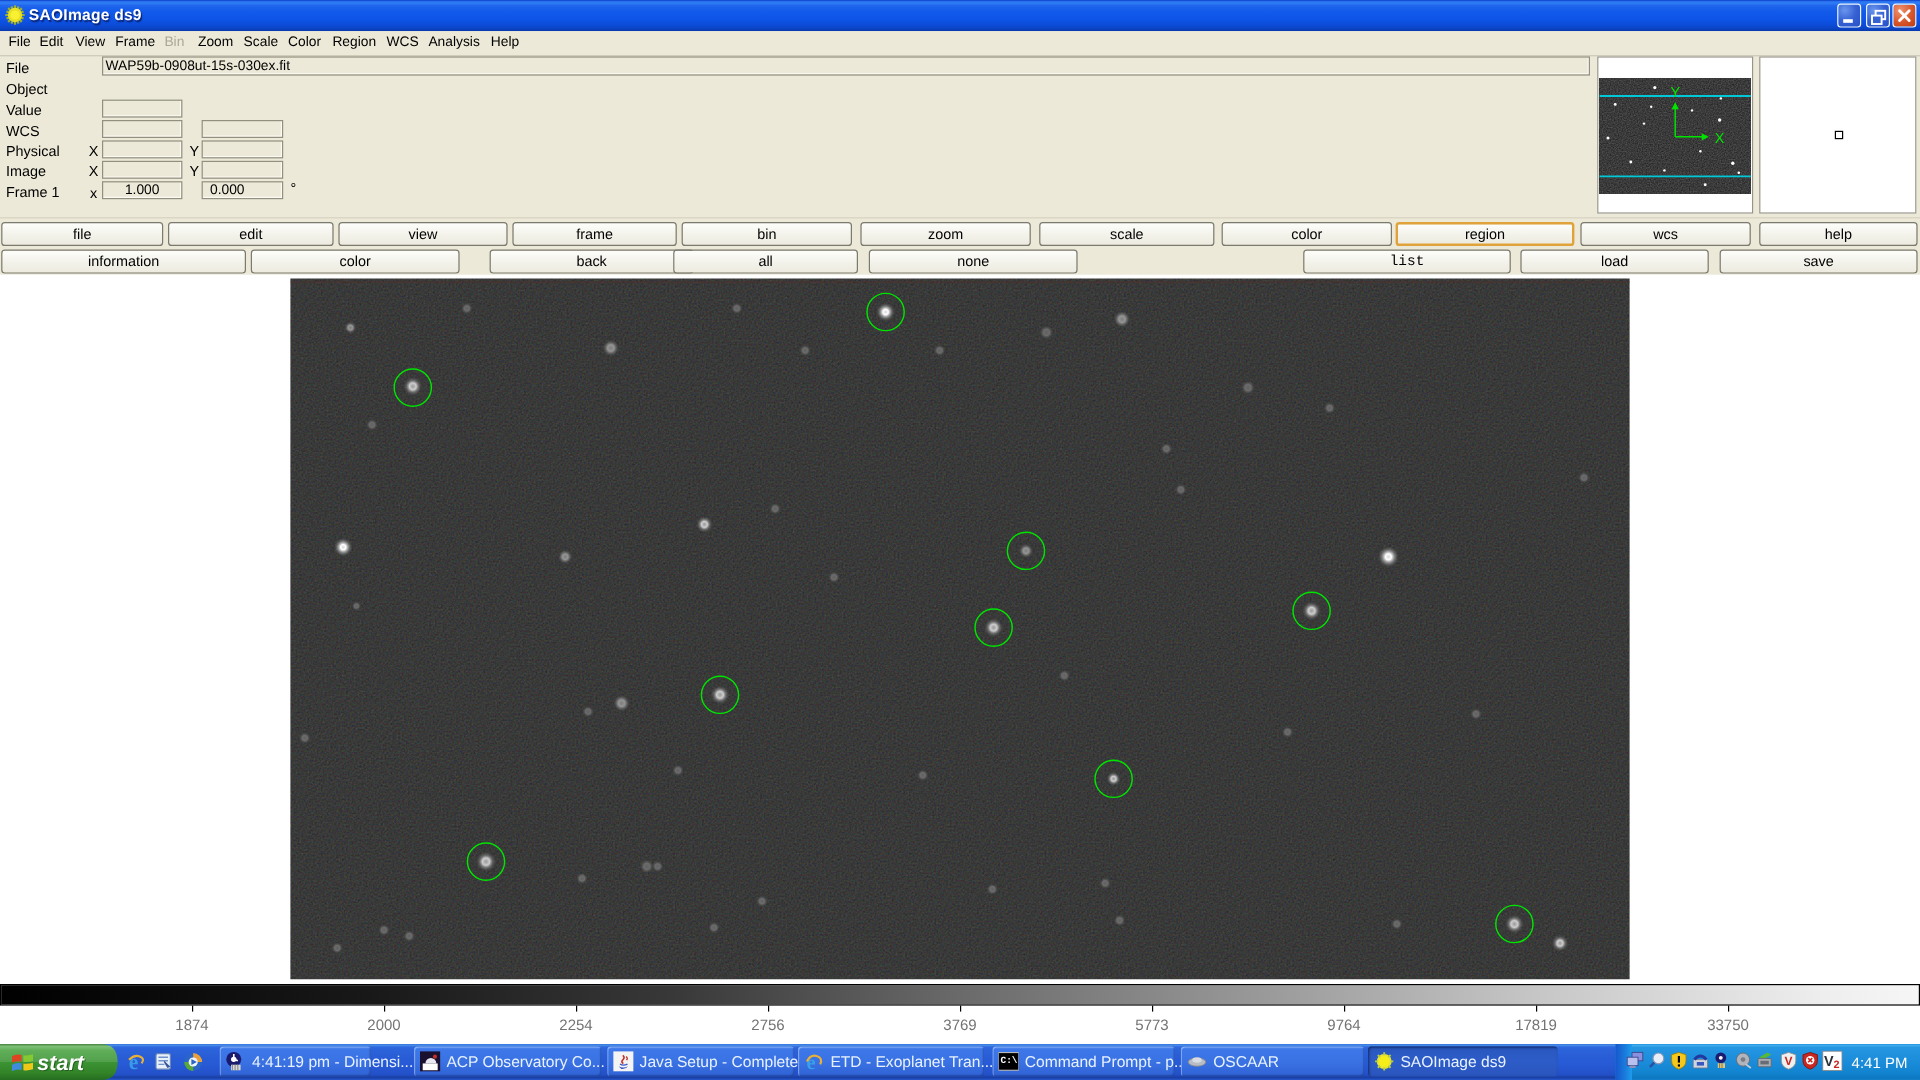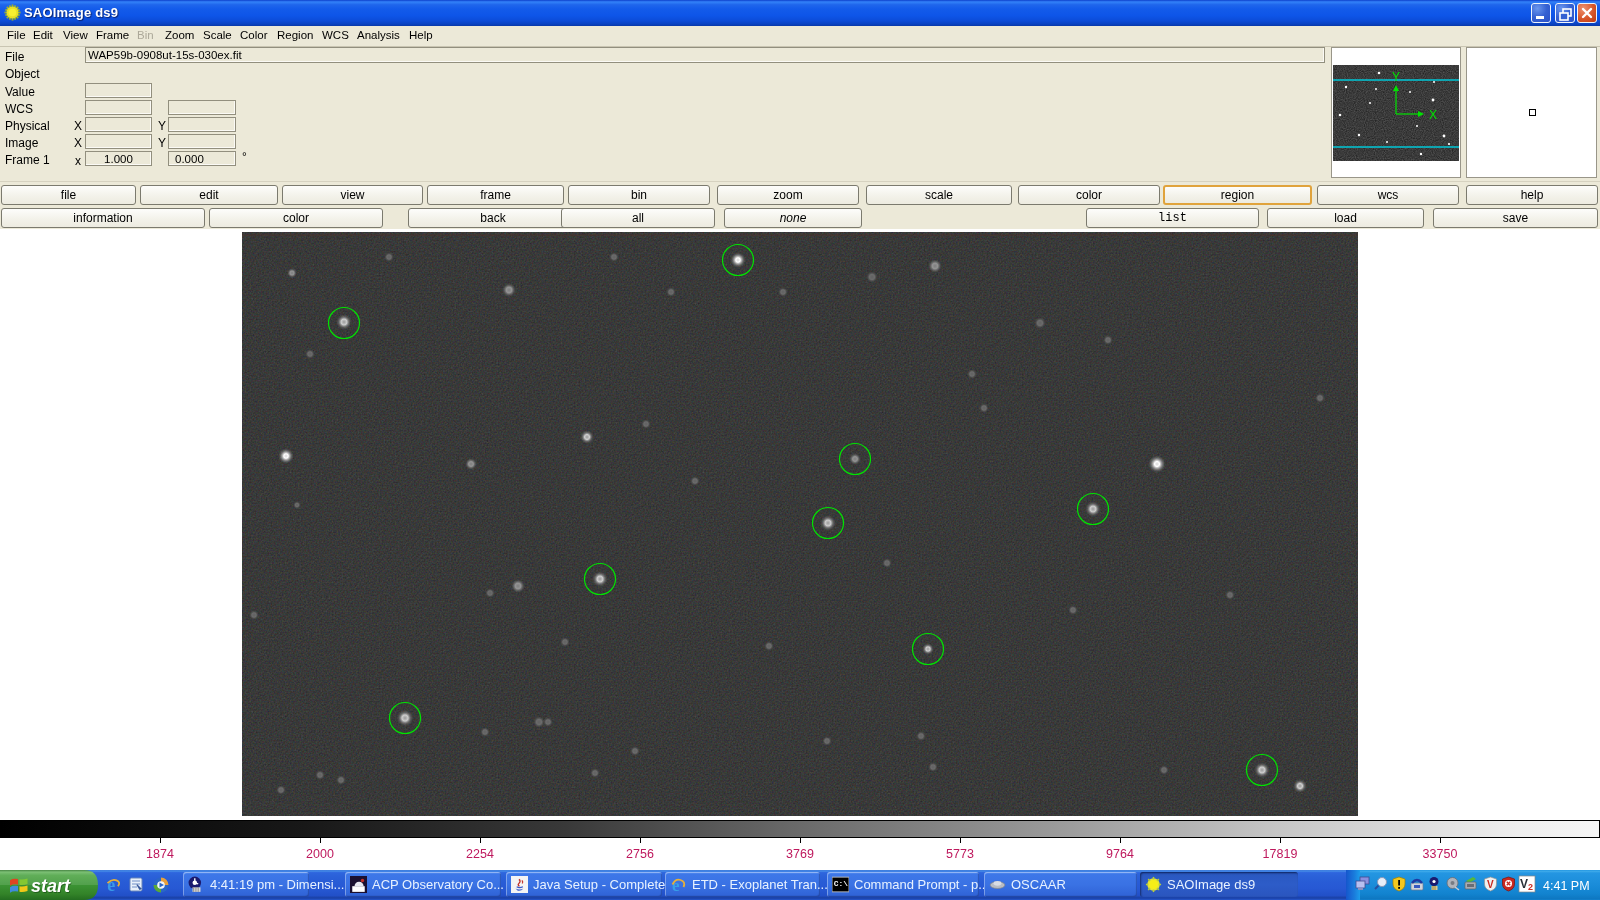--- a/index.html
+++ b/index.html
@@ -38,21 +38,21 @@
     font-size:12px; color:#000; text-align:center; line-height:18px; }
   .tbtn.hl { border:2px solid #e0a33c; line-height:16px; }
 
   
   #imgarea { left:0; top:229px; width:1600px; height:587px; background:#fff; }
 
   
   #colorbar { left:0; top:820px; width:1600px; height:18px; border:1px solid #000;
     background:linear-gradient(90deg,#000 0%,#181818 19%,#383838 35%,#6a6a6a 50%,#9a9a9a 66%,#c6c6c6 80%,#eeeeee 95%,#f6f6f6 100%); }
   .tick { position:absolute; top:838px; width:1px; height:5px; background:#000; }
-  .clabel { position:absolute; top:847px; width:60px; text-align:center; font-size:12.5px; color:#be185d; }
+  .clabel { position:absolute; top:847px; width:60px; text-align:center; font-size:12.5px; color:#737373; }
 
   
   #taskbar { left:0; top:870px; width:1600px; height:30px;
     background:linear-gradient(180deg,#3168d5 0%,#4993e8 3%,#3169e0 8%,#2d64dc 12%,#2a60d8 25%,#285cd6 40%,#2759d4 60%,#2250c8 85%,#1a40a5 93%,#204cba 97%,#2a5ace 100%); }
   .taskbtn { position:absolute; top:2px; height:25px; border-radius:3px; font-size:13px; color:#e8f2ff;
     background:linear-gradient(180deg,#5b92f2 0%,#3d77e8 10%,#3a72e4 50%,#3165d8 90%,#2c5bc8 100%);
     box-shadow:inset 1px 1px 0 rgba(255,255,255,0.35), inset -1px -1px 1px rgba(0,0,40,0.25); }
   .taskbtn .ticon { position:absolute; left:5px; top:4px; width:17px; height:17px; }
   .taskbtn .ttext { position:absolute; left:27px; top:5px; white-space:nowrap; overflow:hidden; }
   .taskbtn.active { background:linear-gradient(180deg,#1e47a8 0%,#2a58c0 8%,#2d5cc8 50%,#2a55be 100%);
@@ -201,21 +201,21 @@
   <div class="abs tbtn" style="left:866px;  top:185px; width:146px;">scale</div>
   <div class="abs tbtn" style="left:1018px; top:185px; width:142px;">color</div>
   <div class="abs tbtn hl" style="left:1163px; top:185px; width:149px;">region</div>
   <div class="abs tbtn" style="left:1317px; top:185px; width:142px;">wcs</div>
   <div class="abs tbtn" style="left:1466px; top:185px; width:132px;">help</div>
 
   <div class="abs tbtn" style="left:1px;    top:208px; width:204px;">information</div>
   <div class="abs tbtn" style="left:209px;  top:208px; width:174px;">color</div>
   <div class="abs tbtn" style="left:408px;  top:208px; width:170px;">back</div>
   <div class="abs tbtn" style="left:561px;  top:208px; width:154px;">all</div>
-  <div class="abs tbtn" style="left:724px;  top:208px; width:138px;font-style:italic;">none</div>
+  <div class="abs tbtn" style="left:724px;  top:208px; width:174px;">none</div>
   <div class="abs tbtn" style="left:906px;  top:208px; width:172px;margin-top:42px;">delete</div>
   <div class="abs tbtn" style="left:1086px; top:208px; width:173px;font-family:Liberation Mono, monospace;">list</div>
   <div class="abs tbtn" style="left:1267px; top:208px; width:157px;">load</div>
   <div class="abs tbtn" style="left:1433px; top:208px; width:165px;">save</div>
 
   <div id="imgarea" class="abs"></div>
   <svg class="abs" style="left:242px; top:232px;" width="1116" height="584" viewBox="0 0 1116 584">
     <defs>
       <filter id="grain" x="0" y="0" width="100%" height="100%" color-interpolation-filters="sRGB">
         <feTurbulence type="fractalNoise" baseFrequency="0.62" numOctaves="2" stitchTiles="stitch"></feTurbulence>

